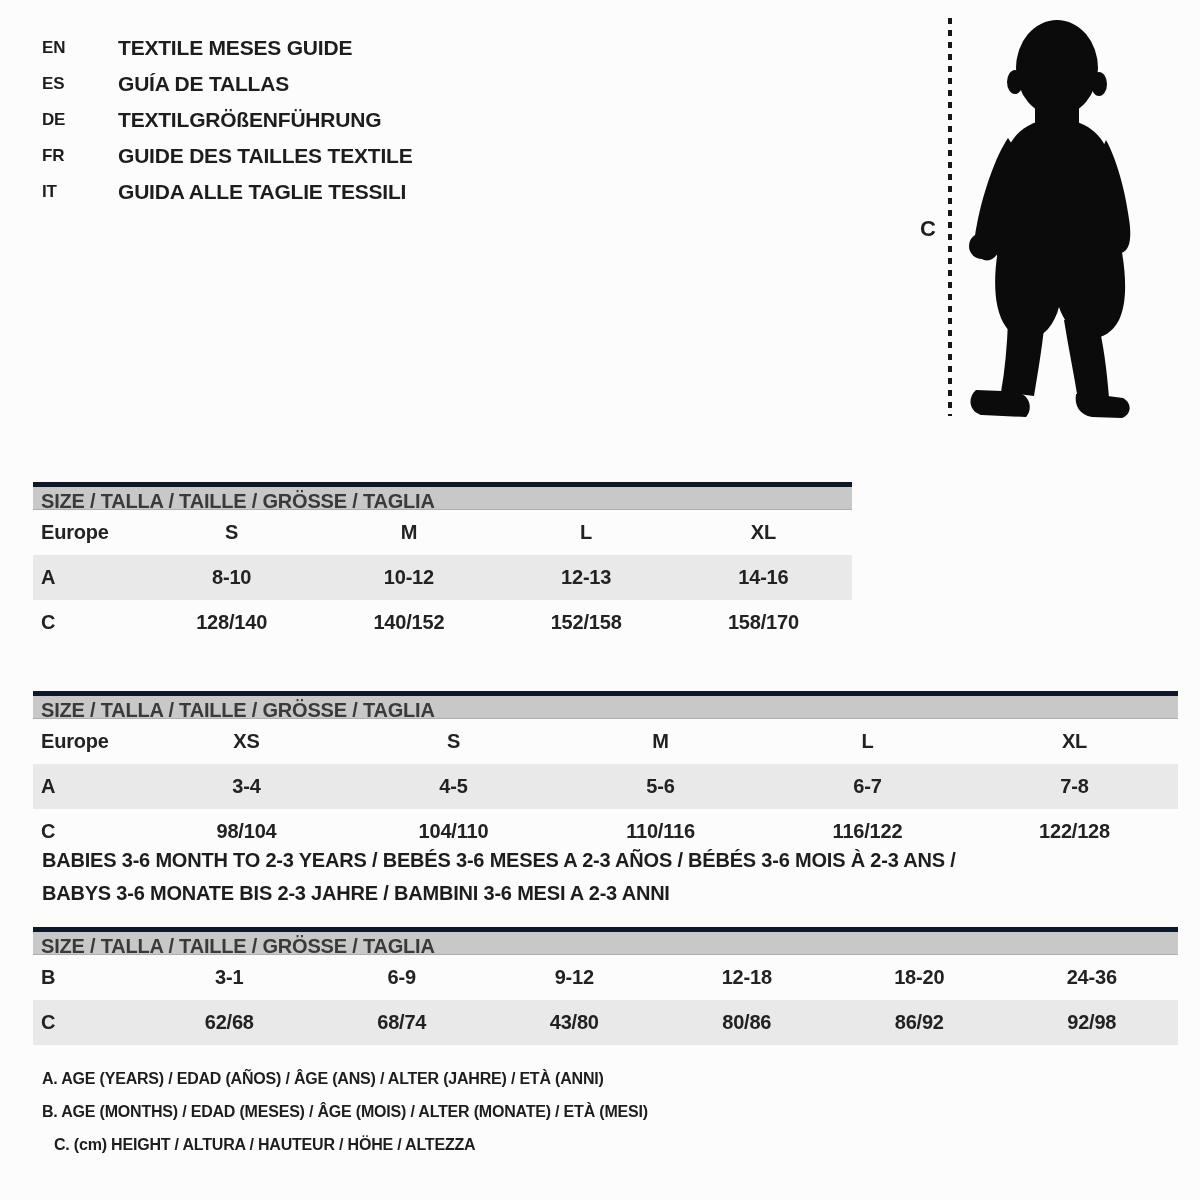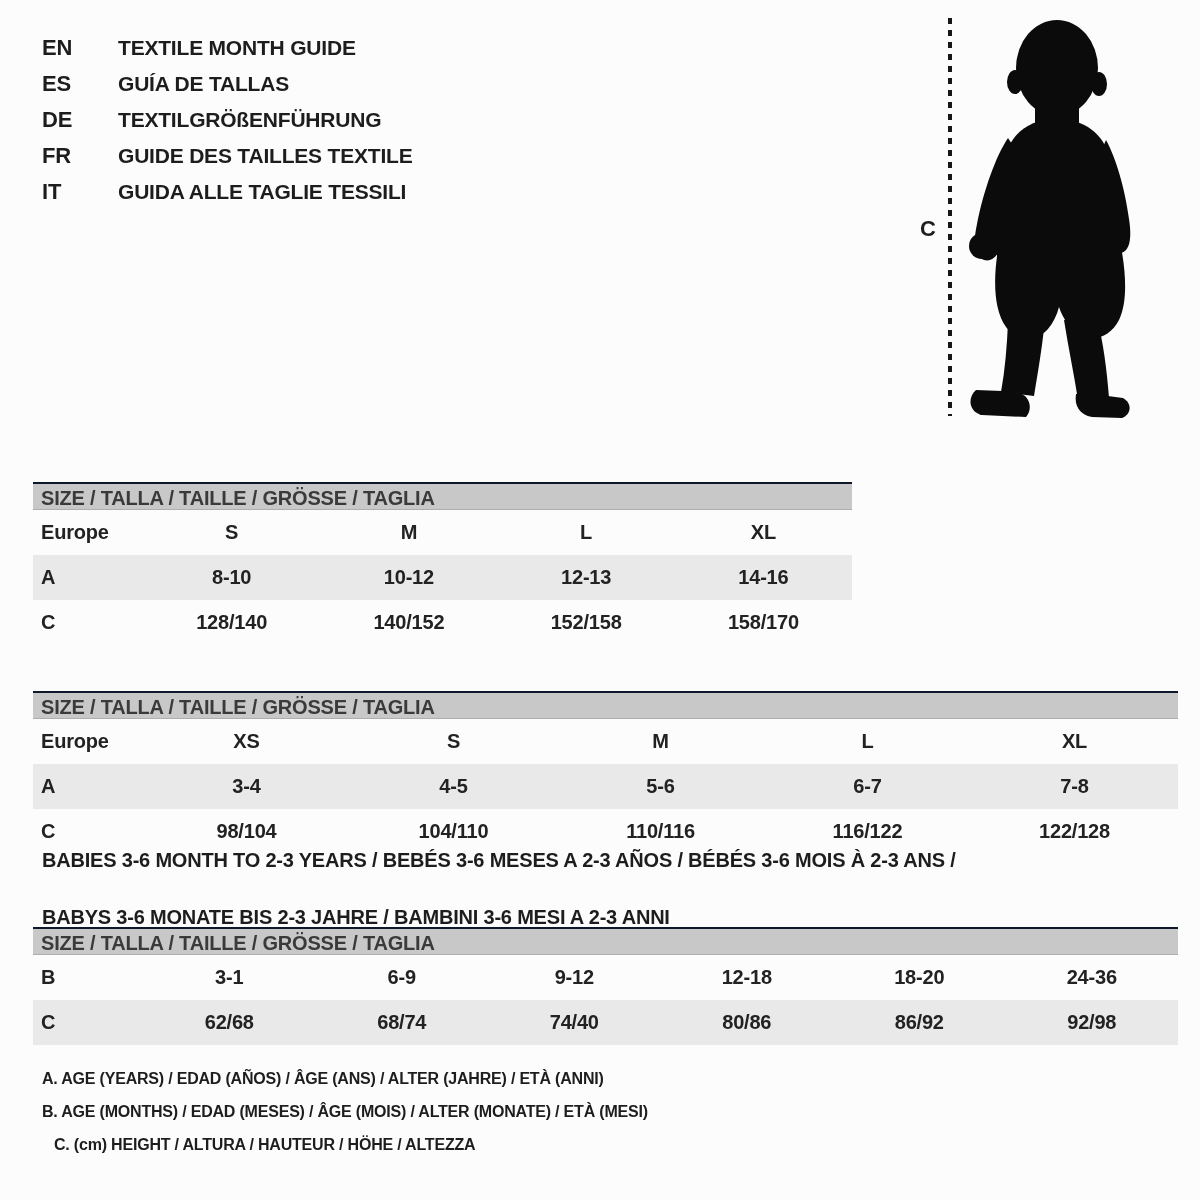--- a/index.html
+++ b/index.html
@@ -6,56 +6,56 @@
   .canvas{
     position:relative;width:1200px;height:1200px;overflow:hidden;
     background:#fcfcfc;
     font-family:"Liberation Sans","DejaVu Sans",sans-serif;
     font-weight:700;font-stretch:condensed;letter-spacing:-0.2px;
     color:#1d1d1d;
   }
   
   .lang-block{position:absolute;left:42px;top:30px;}
   .lang-row{display:flex;height:36px;align-items:center;}
-  .lang-code{width:76px;font-size:22px;}
+  .lang-code{width:76px;font-size:17px;}
   .lang-title{font-size:21px;white-space:nowrap;}
   
   .measure-label{position:absolute;left:920px;top:216px;font-size:22px;}
   .dash-line{
     position:absolute;left:948px;top:18px;width:4px;height:398px;
     background:repeating-linear-gradient(to bottom,#161616 0 6px,transparent 6px 12px);
   }
   .silhouette{position:absolute;left:962px;top:14px;width:190px;height:410px;}
   
   .section-title{position:absolute;left:42px;font-size:20px;white-space:nowrap;}
   .size-table-wrap{position:absolute;left:33px;}
   .size-bar{
     height:28px;line-height:28px;background:#c8c8c8;color:#3a3a3a;
-    padding-left:8px;font-size:20px;border-top:2px solid #0f172a;border-bottom:1px solid #aeaeae;
+    padding-left:8px;font-size:20px;border-top:5px solid #0f172a;border-bottom:1px solid #aeaeae;
     box-sizing:border-box;white-space:nowrap;
   }
   table.size-grid{border-collapse:collapse;table-layout:fixed;}
   table.size-grid td{
     height:45px;text-align:center;vertical-align:middle;
     font-size:20px;font-weight:700;color:#222;padding:0;
   }
   table.size-grid td.lbl{text-align:left;padding-left:8px;}
   tr.shaded td{background:#e9e9e9;}
   
   .footnote{position:absolute;left:42px;font-size:16px;white-space:nowrap;}
 </style>
 </head>
 <body>
 
 <div class="canvas">
 
   <div class="lang-block">
     <div class="lang-row">
       <span class="lang-code">EN</span>
-      <span class="lang-title">TEXTILE MONTH GUIDE</span>
+      <span class="lang-title">TEXTILE MESES GUIDE</span>
     </div>
     <div class="lang-row">
       <span class="lang-code">ES</span>
       <span class="lang-title">GUÍA DE TALLAS</span>
     </div>
     <div class="lang-row">
       <span class="lang-code">DE</span>
       <span class="lang-title">TEXTILGRÖßENFÜHRUNG</span>
     </div>
     <div class="lang-row">
@@ -158,21 +158,21 @@
         <td>104/110</td>
         <td>110/116</td>
         <td>116/122</td>
         <td>122/128</td>
       </tr>
     </tbody>
       </table>
   </div>
 
   <div class="section-title" style="top:849px;">BABIES 3-6 MONTH TO 2-3 YEARS / BEBÉS 3-6 MESES A 2-3 AÑOS / BÉBÉS 3-6 MOIS À 2-3 ANS /</div>
-  <div class="section-title" style="top:882px;margin-top:24px;">BABYS 3-6 MONATE BIS 2-3 JAHRE / BAMBINI 3-6 MESI A 2-3 ANNI</div>
+  <div class="section-title" style="top:882px;">BABYS 3-6 MONATE BIS 2-3 JAHRE / BAMBINI 3-6 MESI A 2-3 ANNI</div>
   <div class="size-table-wrap" style="top:927px;width:1145px;">
     <div class="size-bar">SIZE / TALLA / TAILLE / GRÖSSE / TAGLIA</div>
     <table class="size-grid" style="width:1145px;">
       <colgroup>
           <col style="width:110px;">
           <col>
           <col>
           <col>
           <col>
           <col>
@@ -185,21 +185,21 @@
         <td>6-9</td>
         <td>9-12</td>
         <td>12-18</td>
         <td>18-20</td>
         <td>24-36</td>
       </tr>
       <tr class="shaded">
         <td class="lbl">C</td>
         <td>62/68</td>
         <td>68/74</td>
-        <td>74/40</td>
+        <td>43/80</td>
         <td>80/86</td>
         <td>86/92</td>
         <td>92/98</td>
       </tr>
     </tbody>
       </table>
   </div>
 
   <div class="footnote" style="top:1070px;">A. AGE (YEARS) / EDAD (AÑOS) / ÂGE (ANS) / ALTER (JAHRE) / ETÀ (ANNI)</div>
   <div class="footnote" style="top:1103px;">B. AGE (MONTHS) / EDAD (MESES) / ÂGE (MOIS) / ALTER (MONATE) / ETÀ (MESI)</div>

